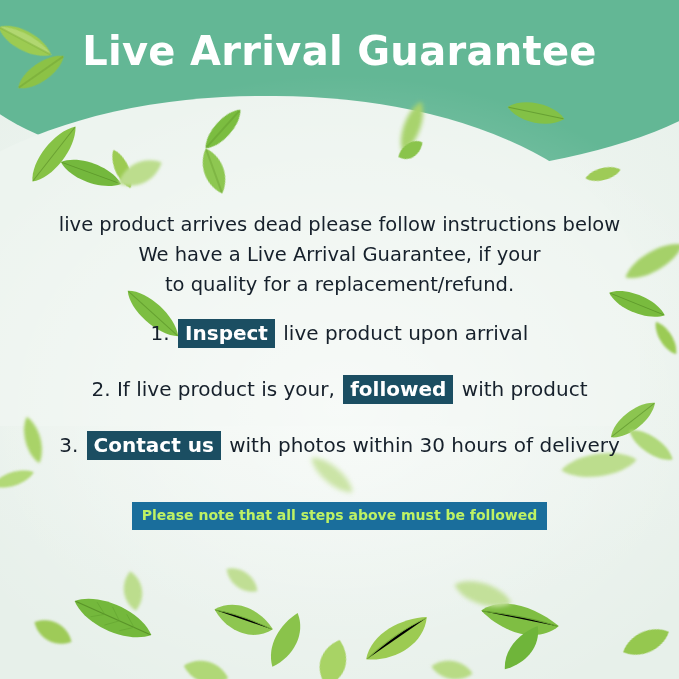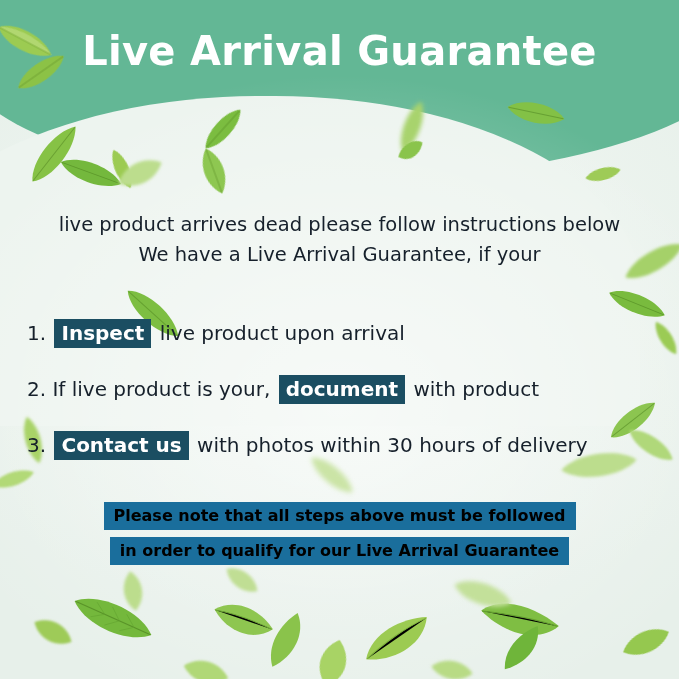--- a/index.html
+++ b/index.html
@@ -88,27 +88,27 @@
     z-index: 5;
   }
   .steps {
     position: absolute;
     left: 0;
     right: 0;
     top: 318px;
     z-index: 5;
   }
   .step {
+    text-align: center;
     color: #16202b;
     font-size: 20px;
     line-height: 30px;
     font-family: "DejaVu Sans", sans-serif;
     margin-bottom: 26px;
     white-space: nowrap;
-    margin-left: 27px;
   }
   .hl {
     display: inline-block;
     background: #1b4e62;
     color: #ffffff;
     font-weight: bold;
     padding: 2px 7px 3px 7px;
     margin: 0 2px;
     line-height: 24px;
     vertical-align: baseline;
@@ -120,22 +120,22 @@
     right: 0;
     top: 502px;
     z-index: 5;
     display: flex;
     flex-direction: column;
     align-items: center;
     gap: 7px;
   }
   .note {
     background: #1a6e9c;
-    color: #000000;
-    font-size: 16px;
+    color: #bef264;
+    font-size: 14px;
     font-weight: bold;
     font-family: "DejaVu Sans", sans-serif;
     padding: 4px 10px 5px 10px;
     line-height: 19px;
     white-space: nowrap;
   }
 </style>
 </head>
 <body>
 
@@ -350,43 +350,43 @@
         </svg>
     </div>
 
   </div>
 
   <div class="bg-vignette"></div>
 
   <div class="intro">
     <div>live product arrives dead please follow instructions below</div>
     <div>We have a Live Arrival Guarantee, if your</div>
+    <div>to quality for a replacement/refund.</div>
   </div>
 
   <div class="steps">
 
     <div class="step">
       <span>1.</span>
       <span class="hl">Inspect</span>
       <span>live product upon arrival</span>
     </div>
 
     <div class="step">
       <span>2.</span>
       <span>If live product is your,</span>
-      <span class="hl">document</span>
+      <span class="hl">followed</span>
       <span>with product</span>
     </div>
 
     <div class="step">
       <span>3.</span>
       <span class="hl">Contact us</span>
       <span>with photos within 30 hours of delivery</span>
     </div>
 
   </div>
 
   <div class="notes">
     <div class="note">Please note that all steps above must be followed</div>
-    <div class="note">in order to qualify for our Live Arrival Guarantee</div>
   </div>
 
 </div>
 
 </body></html>

